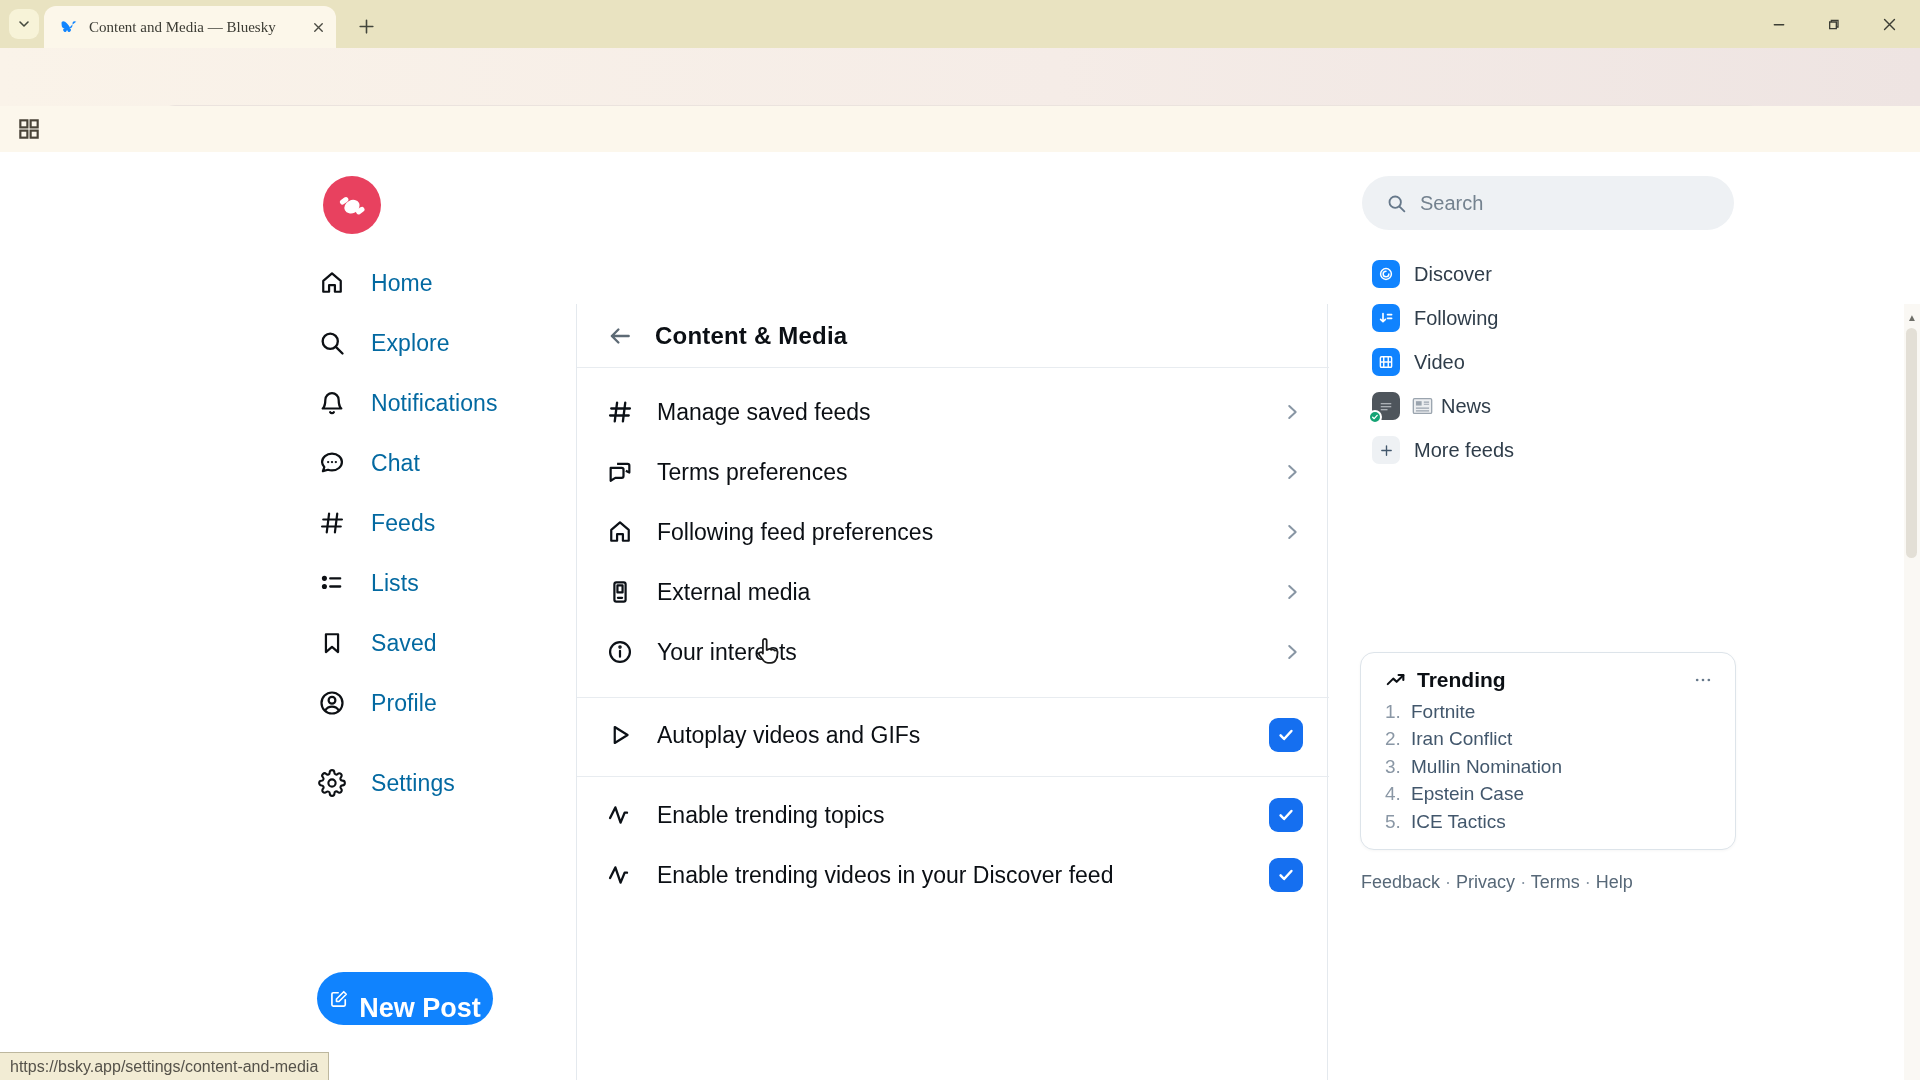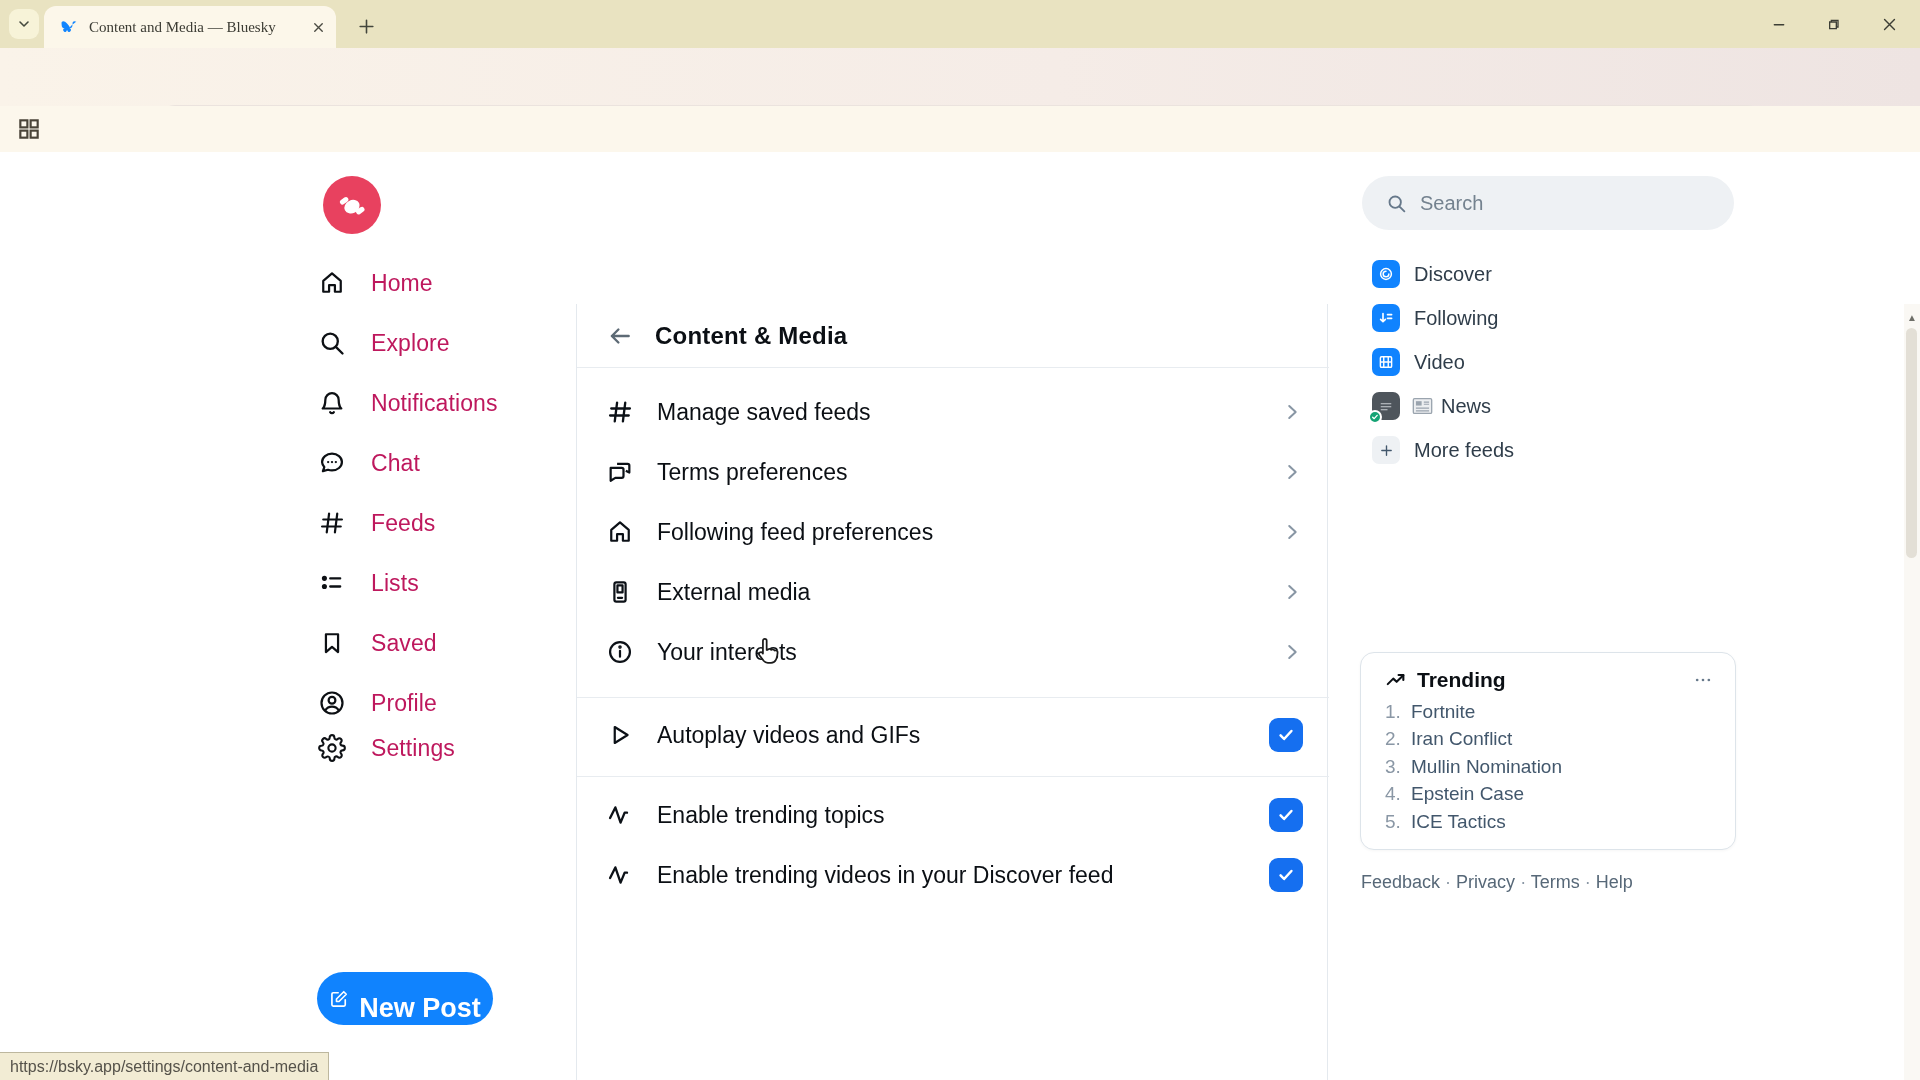--- a/index.html
+++ b/index.html
@@ -36,21 +36,21 @@
   
   #page { left:0; top:152px; width:1920px; height:928px; background:#fff; }
 
   
   #scrollbar { left:1904px; top:152px; width:16px; height:928px; background:#faf8f4; }
   #scroll-thumb { left:2px; top:24px; width:11px; height:230px; border-radius:6px; background:#e3dfd6; }
   .scroll-arrow { left:0; width:16px; height:22px; display:flex; align-items:center;
     justify-content:center; color:#6e6e68; font-size:10px; }
 
   
-  .navitem { left:318px; width:220px; height:34px; display:flex; align-items:center; color:#be185d; }
+  .navitem { left:318px; width:220px; height:34px; display:flex; align-items:center; color:#0369a1; }
   .navitem .nlabel { font-size:23px; margin-left:25px; letter-spacing:.1px; }
   #new-post-btn { left:317px; top:820px; width:176px; height:53px; border-radius:27px;
     background:#1083fe; color:#fff; display:flex; align-items:center; justify-content:center; gap:10px; }
   #new-post-btn span { font-size:27px; font-weight:700;margin-top:20px; }
 
   
   #main-col { left:576px; top:152px; width:752px; height:928px; background:#fff;
     border-left:1px solid #e4e9ee; border-right:1px solid #e4e9ee; }
   .mdivider { left:0; width:752px; height:1px; background:#e8ecf0; }
   #main-header { left:0; top:0; width:752px; height:63px; display:flex; align-items:center; }
@@ -268,21 +268,21 @@
     <div class="abs navitem" style="top:534px">
       <svg class="rowicon" width="27" height="27" viewBox="0 0 24 24">
           <g fill="none" stroke="#0d1014" stroke-width="1.9">
             <circle cx="12" cy="12" r="9"></circle>
             <circle cx="12" cy="9.6" r="2.9"></circle>
             <path d="M6.2 18.3a6.8 6.8 0 0 1 11.6 0" stroke-linecap="round"></path>
           </g>
         </svg>
       <span class="nlabel">Profile</span>
     </div>
-    <div class="abs navitem" style="top:579px">
+    <div class="abs navitem" style="top:614px">
       <svg class="rowicon" width="27" height="27" viewBox="0 0 24 24">
           <g fill="none" stroke="#0d1014" stroke-width="1.8">
             <circle cx="12" cy="12" r="3.1"></circle>
             <path d="M19.4 15a1.65 1.65 0 0 0 .33 1.82l.06.06a2 2 0 1 1-2.83 2.83l-.06-.06a1.65 1.65 0 0 0-1.82-.33 1.65 1.65 0 0 0-1 1.51V21a2 2 0 0 1-4 0v-.09A1.65 1.65 0 0 0 9 19.4a1.65 1.65 0 0 0-1.82.33l-.06.06a2 2 0 1 1-2.83-2.83l.06-.06a1.65 1.65 0 0 0 .33-1.82 1.65 1.65 0 0 0-1.51-1H3a2 2 0 0 1 0-4h.09A1.65 1.65 0 0 0 4.6 9a1.65 1.65 0 0 0-.33-1.82l-.06-.06a2 2 0 1 1 2.83-2.83l.06.06a1.65 1.65 0 0 0 1.82.33H9a1.65 1.65 0 0 0 1-1.51V3a2 2 0 0 1 4 0v.09a1.65 1.65 0 0 0 1 1.51 1.65 1.65 0 0 0 1.82-.33l.06-.06a2 2 0 1 1 2.83 2.83l-.06.06a1.65 1.65 0 0 0-.33 1.82V9a1.65 1.65 0 0 0 1.51 1H21a2 2 0 0 1 0 4h-.09a1.65 1.65 0 0 0-1.51 1z"></path>
           </g>
         </svg>
       <span class="nlabel">Settings</span>
     </div>
 
     <div class="abs" id="new-post-btn">

